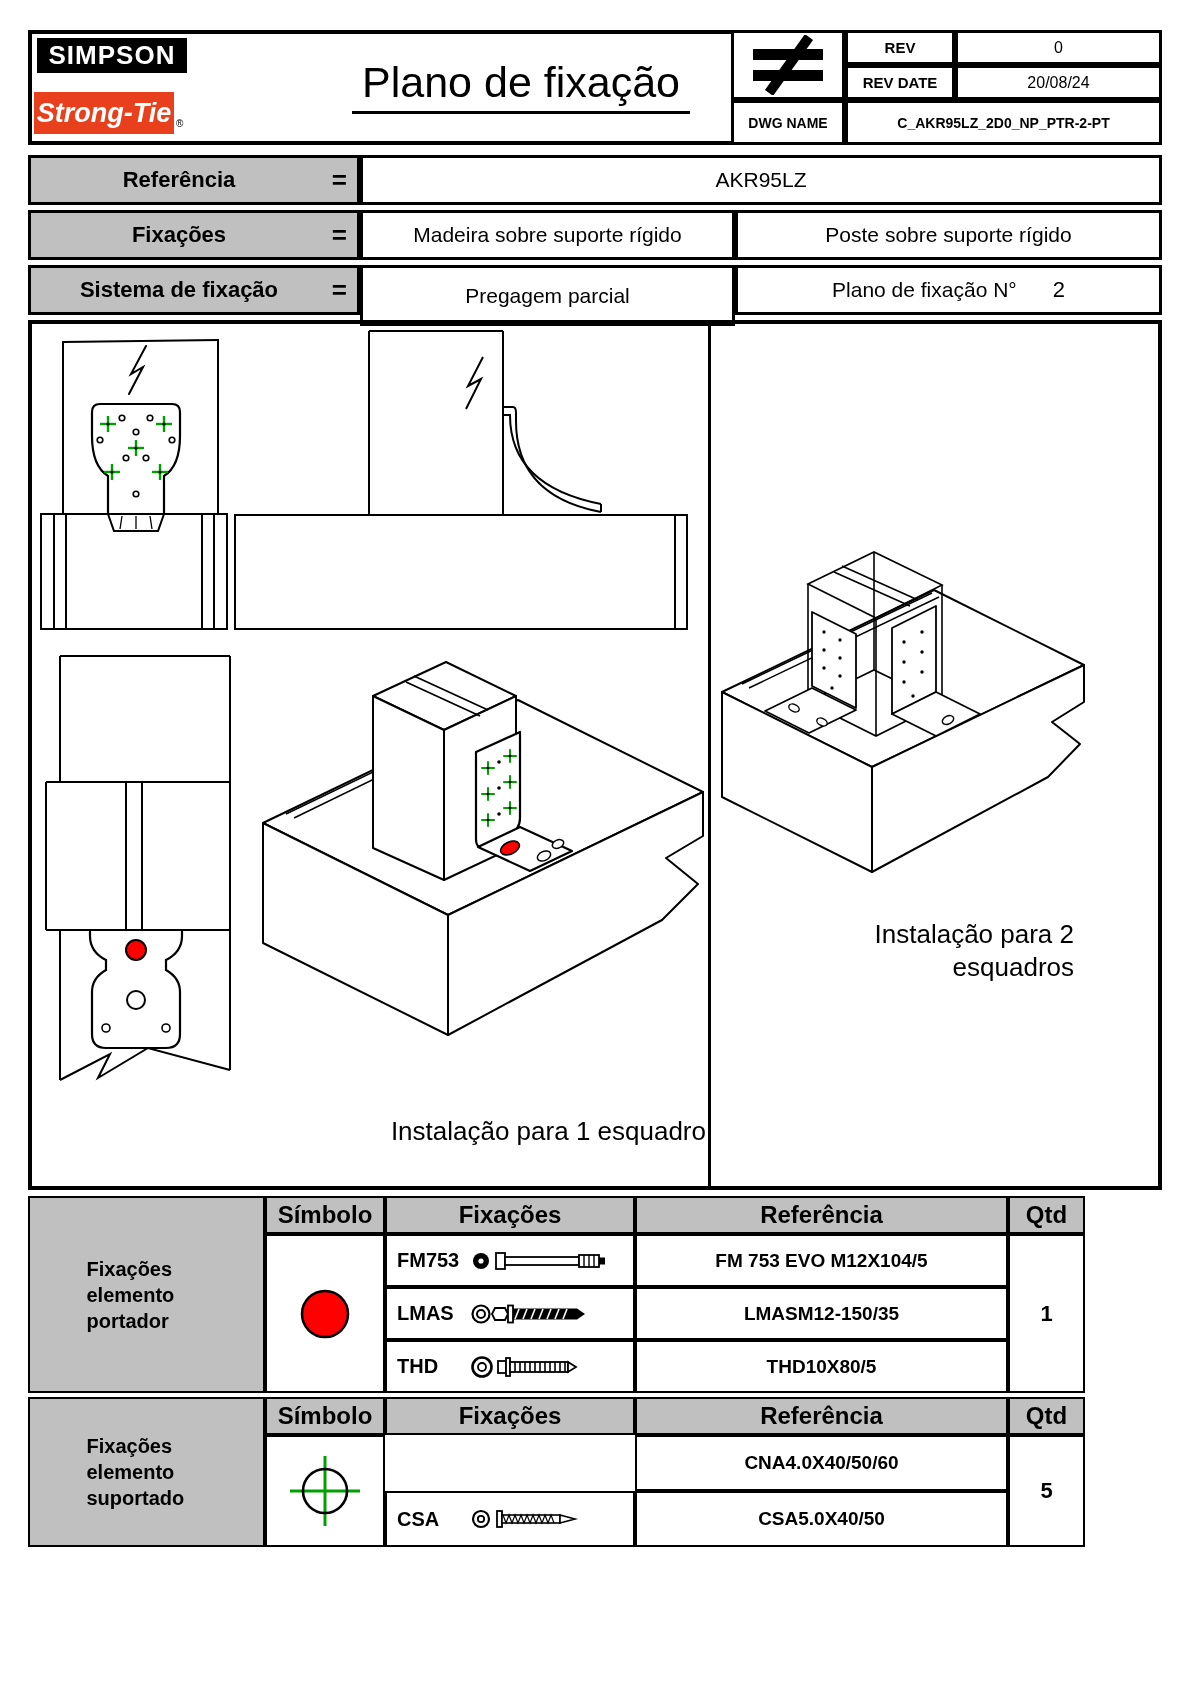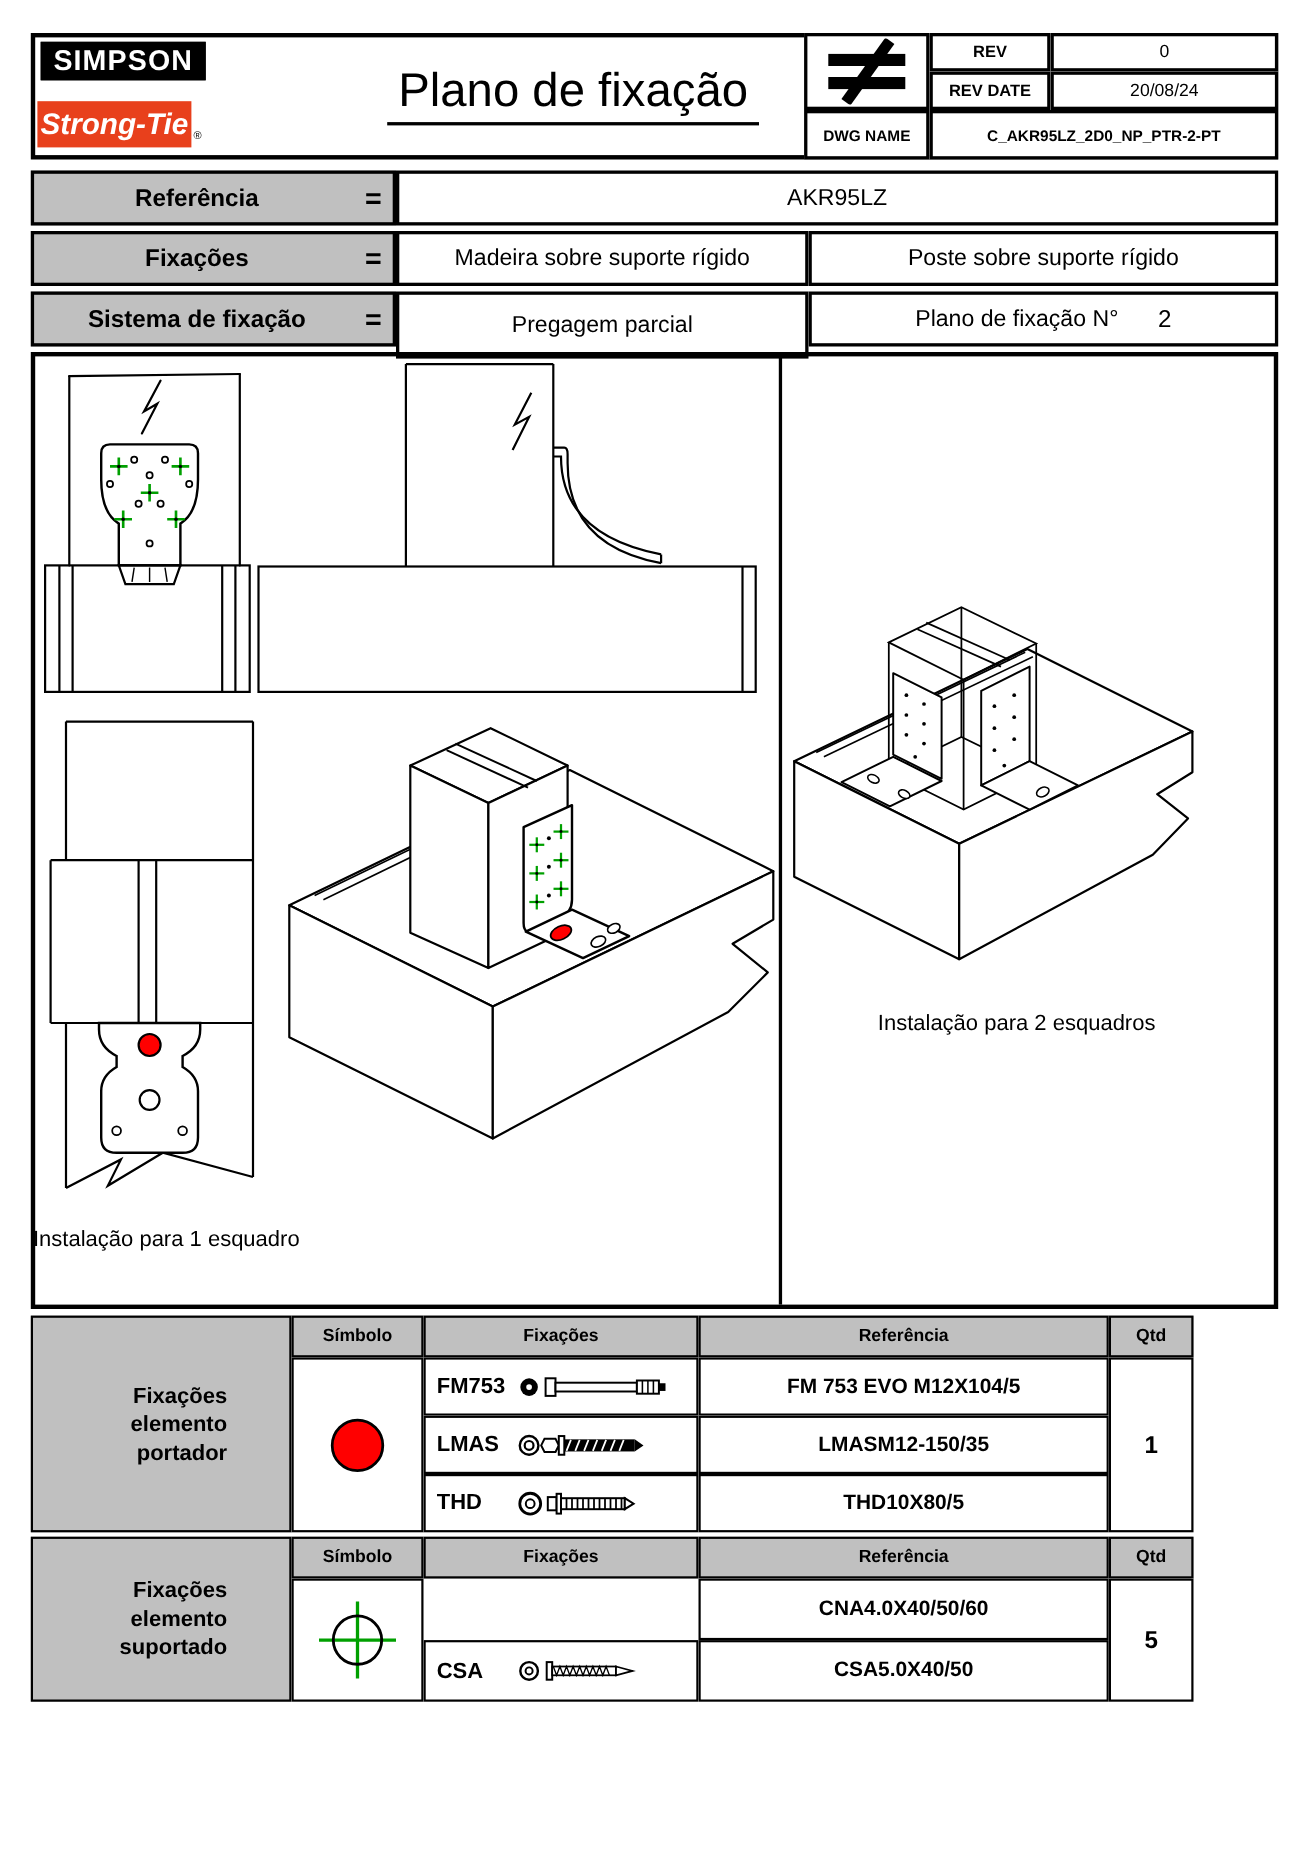--- a/index.html
+++ b/index.html
@@ -14,23 +14,23 @@
   .f14{font-size:14px}.f15{font-size:15px}.f16{font-size:16px}.f21{font-size:21px}.f22{font-size:22px}
   .lblcell{justify-content:flex-start;padding:0 10px}
   .lblcell .lbl{flex:1;text-align:center;font-weight:bold;font-size:22px}
   .lblcell .eq{width:30px;text-align:right;font-weight:bold;font-size:26px}
   .title-wrap{position:absolute;text-align:right}
   .title-text{font-size:43px;border-bottom:3px solid #000;padding:0 10px 4px;display:inline-block}
   .logo-black{background:#000;color:#fff;font-weight:bold;font-size:26px;letter-spacing:1px;
     display:flex;align-items:center;justify-content:center;border:2px solid #000}
   .logo-red{background:#e8401c;color:#fff;font-weight:bold;font-size:27px;font-style:italic;
     display:flex;align-items:center;justify-content:center}
-  .caption{position:absolute;font-size:20px;text-align:left;line-height:1.25}
-  .grp span{display:inline-block;width:120px;text-align:right;font-weight:bold;font-size:20px;line-height:1.3}
-  .hdr{font-weight:bold;font-size:16px}
+  .caption{position:absolute;font-size:26px;text-align:right;line-height:1.25}
+  .grp span{display:inline-block;width:120px;text-align:left;font-weight:bold;font-size:20px;line-height:1.3}
+  .hdr{font-weight:bold;font-size:24px}
   .fixcell{justify-content:flex-start;padding-left:10px;gap:10px}
   .code{min-width:64px;text-align:left;font-weight:bold;font-size:20px}
   .refcell{font-weight:bold;font-size:19px}
   .qtycell{font-weight:bold;font-size:22px}
   .divider{position:absolute;background:#000}
 </style>
 </head>
 <body>
 
 <svg width="0" height="0" style="position:absolute">

